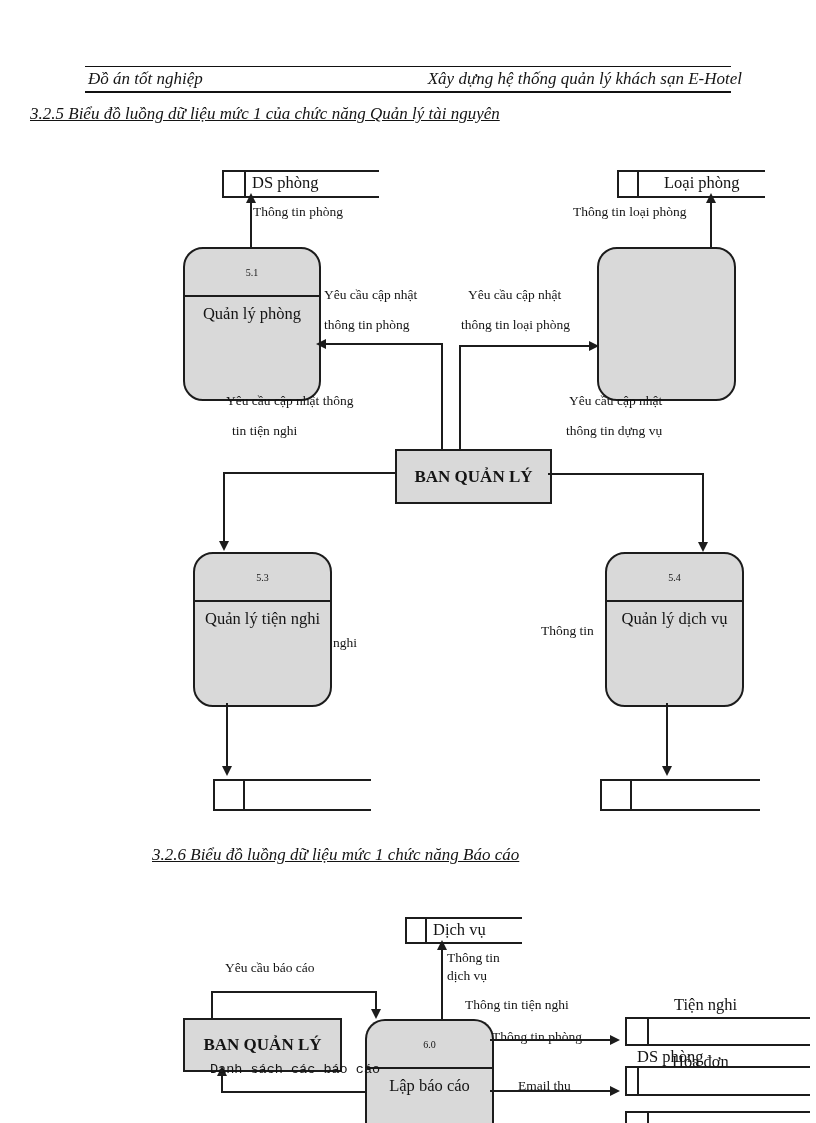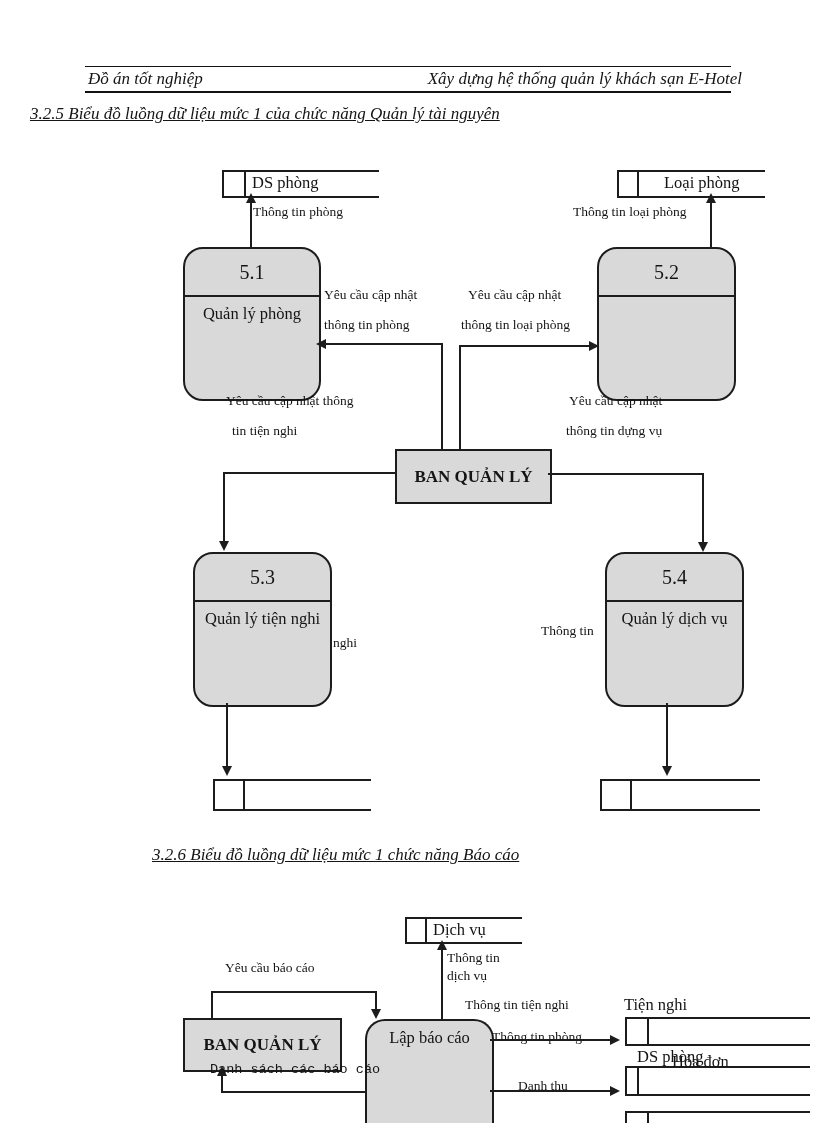--- a/index.html
+++ b/index.html
@@ -15,21 +15,21 @@
   .h-sec{position:absolute;font-style:italic;font-size:17px;text-decoration:underline;white-space:nowrap;}
   
   .store{position:absolute;border:2px solid #1c1c1c;border-right:none;background:#fff;}
   .store.cut{border-bottom:none;}
   .sdiv{position:absolute;top:0;bottom:0;width:0;border-left:2px solid #1c1c1c;}
   .snm{position:absolute;top:50%;transform:translateY(-54%);font-size:16.5px;white-space:nowrap;}
   .stitle{position:absolute;font-size:16.5px;white-space:nowrap;}
   .proc{position:absolute;background:#d9d9d9;border:2px solid #1c1c1c;border-radius:20px;}
   .proc.cut{border-radius:20px 20px 0 0;border-bottom:none;}
   .pid{height:46px;display:flex;align-items:center;justify-content:center;
-       border-bottom:2px solid #1c1c1c;font-size:20px;}
+       border-bottom:2px solid #1c1c1c;font-size:10px;}
   .pname{text-align:center;padding:7px 6px 0 6px;font-size:16.5px;line-height:1.25;}
   .entity{position:absolute;background:#d9d9d9;border:2px solid #1c1c1c;display:flex;
           align-items:center;justify-content:center;font-weight:bold;font-size:17px;white-space:nowrap;}
   .hline{position:absolute;height:0;border-top:2px solid #1c1c1c;}
   .vline{position:absolute;width:0;border-left:2px solid #1c1c1c;}
   .arr{position:absolute;width:0;height:0;}
   .arr.up{border-left:5px solid transparent;border-right:5px solid transparent;border-bottom:10px solid #1c1c1c;}
   .arr.down{border-left:5px solid transparent;border-right:5px solid transparent;border-top:10px solid #1c1c1c;}
   .arr.left{border-top:5px solid transparent;border-bottom:5px solid transparent;border-right:10px solid #1c1c1c;}
   .arr.right{border-top:5px solid transparent;border-bottom:5px solid transparent;border-left:10px solid #1c1c1c;}
@@ -65,21 +65,20 @@
   <div class="vline" style="left:710px;top:197px;height:51px;"></div>
   <div class="arr up" style="left:706px;top:193px;"></div>
   <div class="lbl" style="left:573px;top:204px;">Thông tin loại phòng</div>
 
   <div class="proc" style="left:183px;top:247px;width:134px;height:150px;">
     <div class="pid">5.1</div>
     <div class="pname">Quản lý phòng</div>
   </div>
 
   <div class="proc" style="left:597px;top:247px;width:135px;height:150px;">
-    <div class="pid">5.2</div>
   </div>
 
   <div class="lbl" style="left:324px;top:287px;">Yêu cầu cập nhật</div>
   <div class="lbl" style="left:324px;top:317px;">thông tin phòng</div>
   <div class="hline" style="left:320px;top:343px;width:123px;"></div>
   <div class="arr left" style="left:316px;top:339px;"></div>
   <div class="vline" style="left:441px;top:343px;height:107px;"></div>
 
   <div class="lbl" style="left:468px;top:287px;">Yêu cầu cập nhật</div>
   <div class="lbl" style="left:461px;top:317px;">thông tin loại phòng</div>
@@ -141,44 +140,45 @@
 
   <div class="lbl" style="left:225px;top:960px;">Yêu cầu báo cáo</div>
   <div class="vline" style="left:211px;top:991px;height:27px;"></div>
   <div class="hline" style="left:211px;top:991px;width:166px;"></div>
   <div class="vline" style="left:375px;top:991px;height:18px;"></div>
   <div class="arr down" style="left:371px;top:1009px;"></div>
 
   <div class="entity" style="left:183px;top:1018px;width:155px;height:50px;">BAN QUẢN LÝ</div>
 
   <div class="proc cut" style="left:365px;top:1019px;width:125px;height:104px;">
+    <div class="pid">6.0</div>
     <div class="pname">Lập báo cáo</div>
   </div>
 
   <div class="lbl over" style="left:210px;top:1062px;font-family:Liberation Mono, monospace;">Danh sách các báo cáo</div>
   <div class="hline" style="left:221px;top:1091px;width:144px;"></div>
   <div class="vline" style="left:221px;top:1070px;height:23px;"></div>
   <div class="arr up" style="left:217px;top:1066px;"></div>
 
   <div class="lbl" style="left:465px;top:997px;">Thông tin tiện nghi</div>
-  <div class="stitle" style="left:624px;top:995px;">Tiện nghi</div>
+  <div class="stitle" style="left:674px;top:995px;">Tiện nghi</div>
   <div class="store" style="left:625px;top:1017px;width:183px;height:25px;">
     <div class="sdiv" style="left:20px;"></div>
   </div>
 
   <div class="lbl" style="left:492px;top:1029px;">Thông tin phòng</div>
   <div class="hline" style="left:490px;top:1039px;width:128px;"></div>
   <div class="arr right" style="left:610px;top:1035px;"></div>
 
   <div class="stitle" style="left:637px;top:1047px;">DS phòng</div>
   <div class="store" style="left:625px;top:1066px;width:183px;height:26px;">
     <div class="sdiv" style="left:10px;"></div>
   </div>
 
-  <div class="lbl" style="left:518px;top:1078px;">Danh thu</div>
+  <div class="lbl" style="left:518px;top:1078px;">Email thu</div>
   <div class="hline" style="left:490px;top:1090px;width:128px;"></div>
   <div class="arr right" style="left:610px;top:1086px;"></div>
 
   <div class="stitle" style="left:648px;top:1052px;margin-left:24px;">Hóa đơn</div>
   <div class="store cut" style="left:625px;top:1111px;width:183px;height:12px;">
     <div class="sdiv" style="left:20px;"></div>
   </div>
 
 </div>
 

